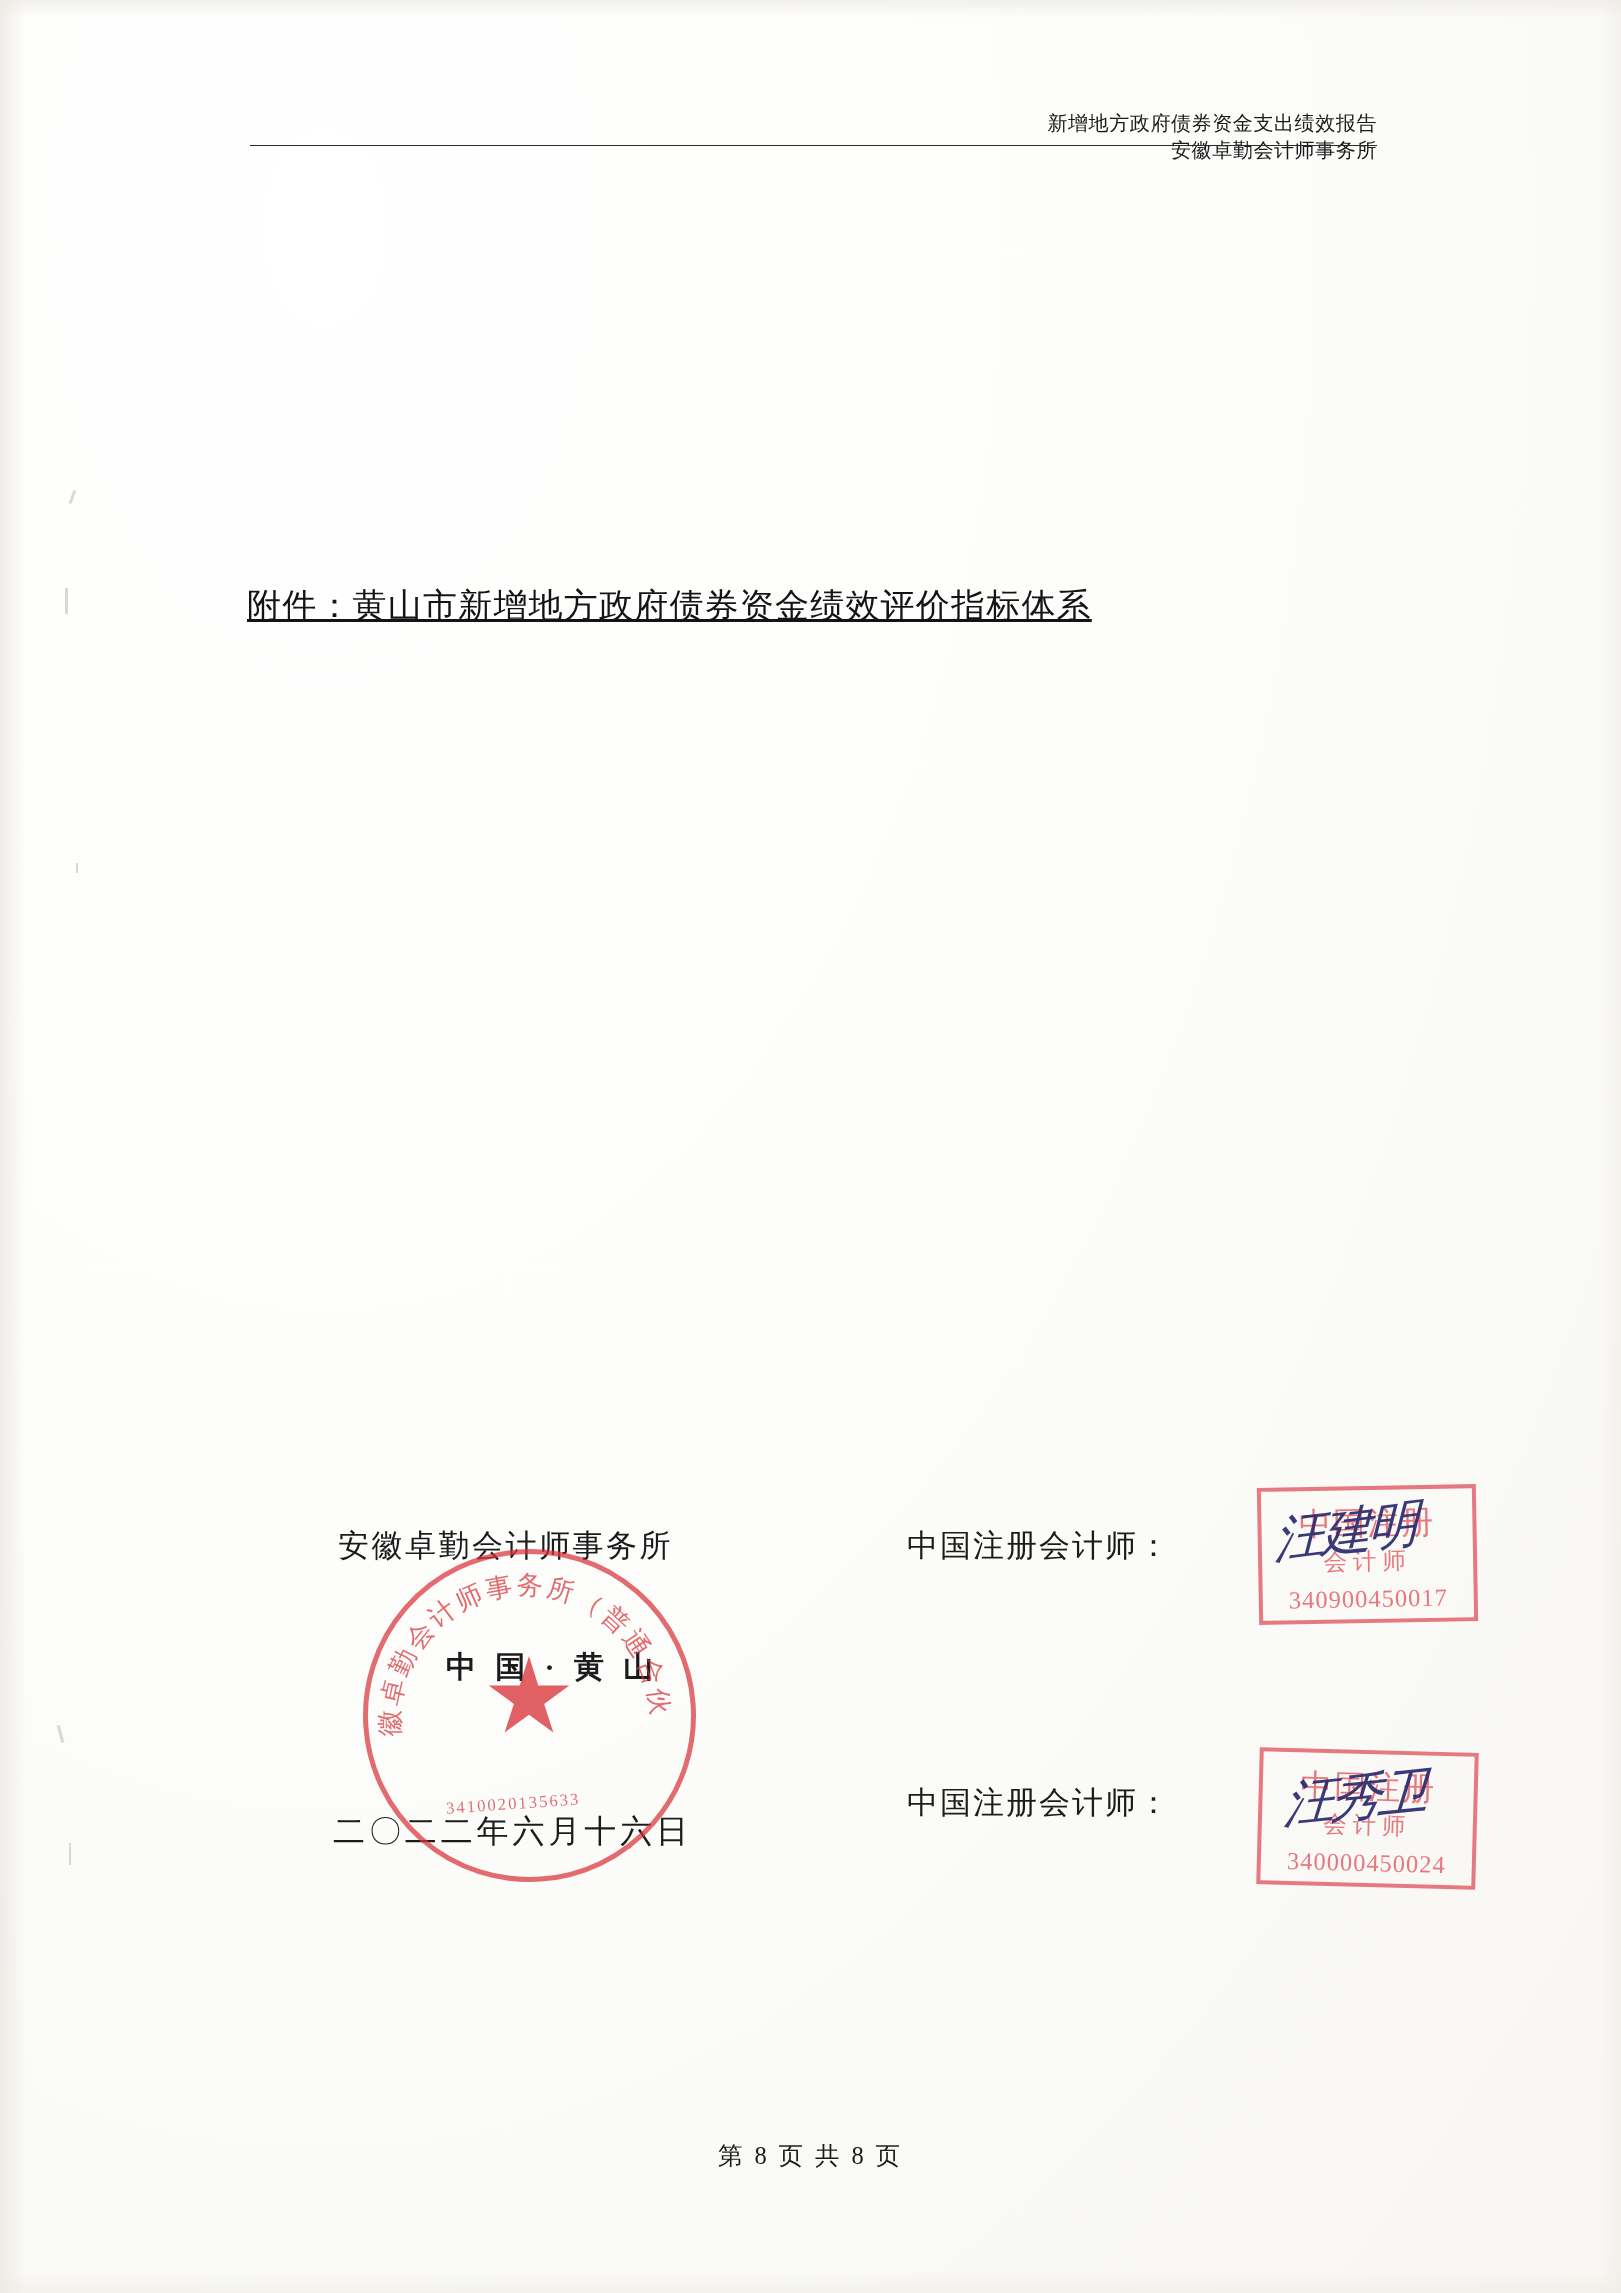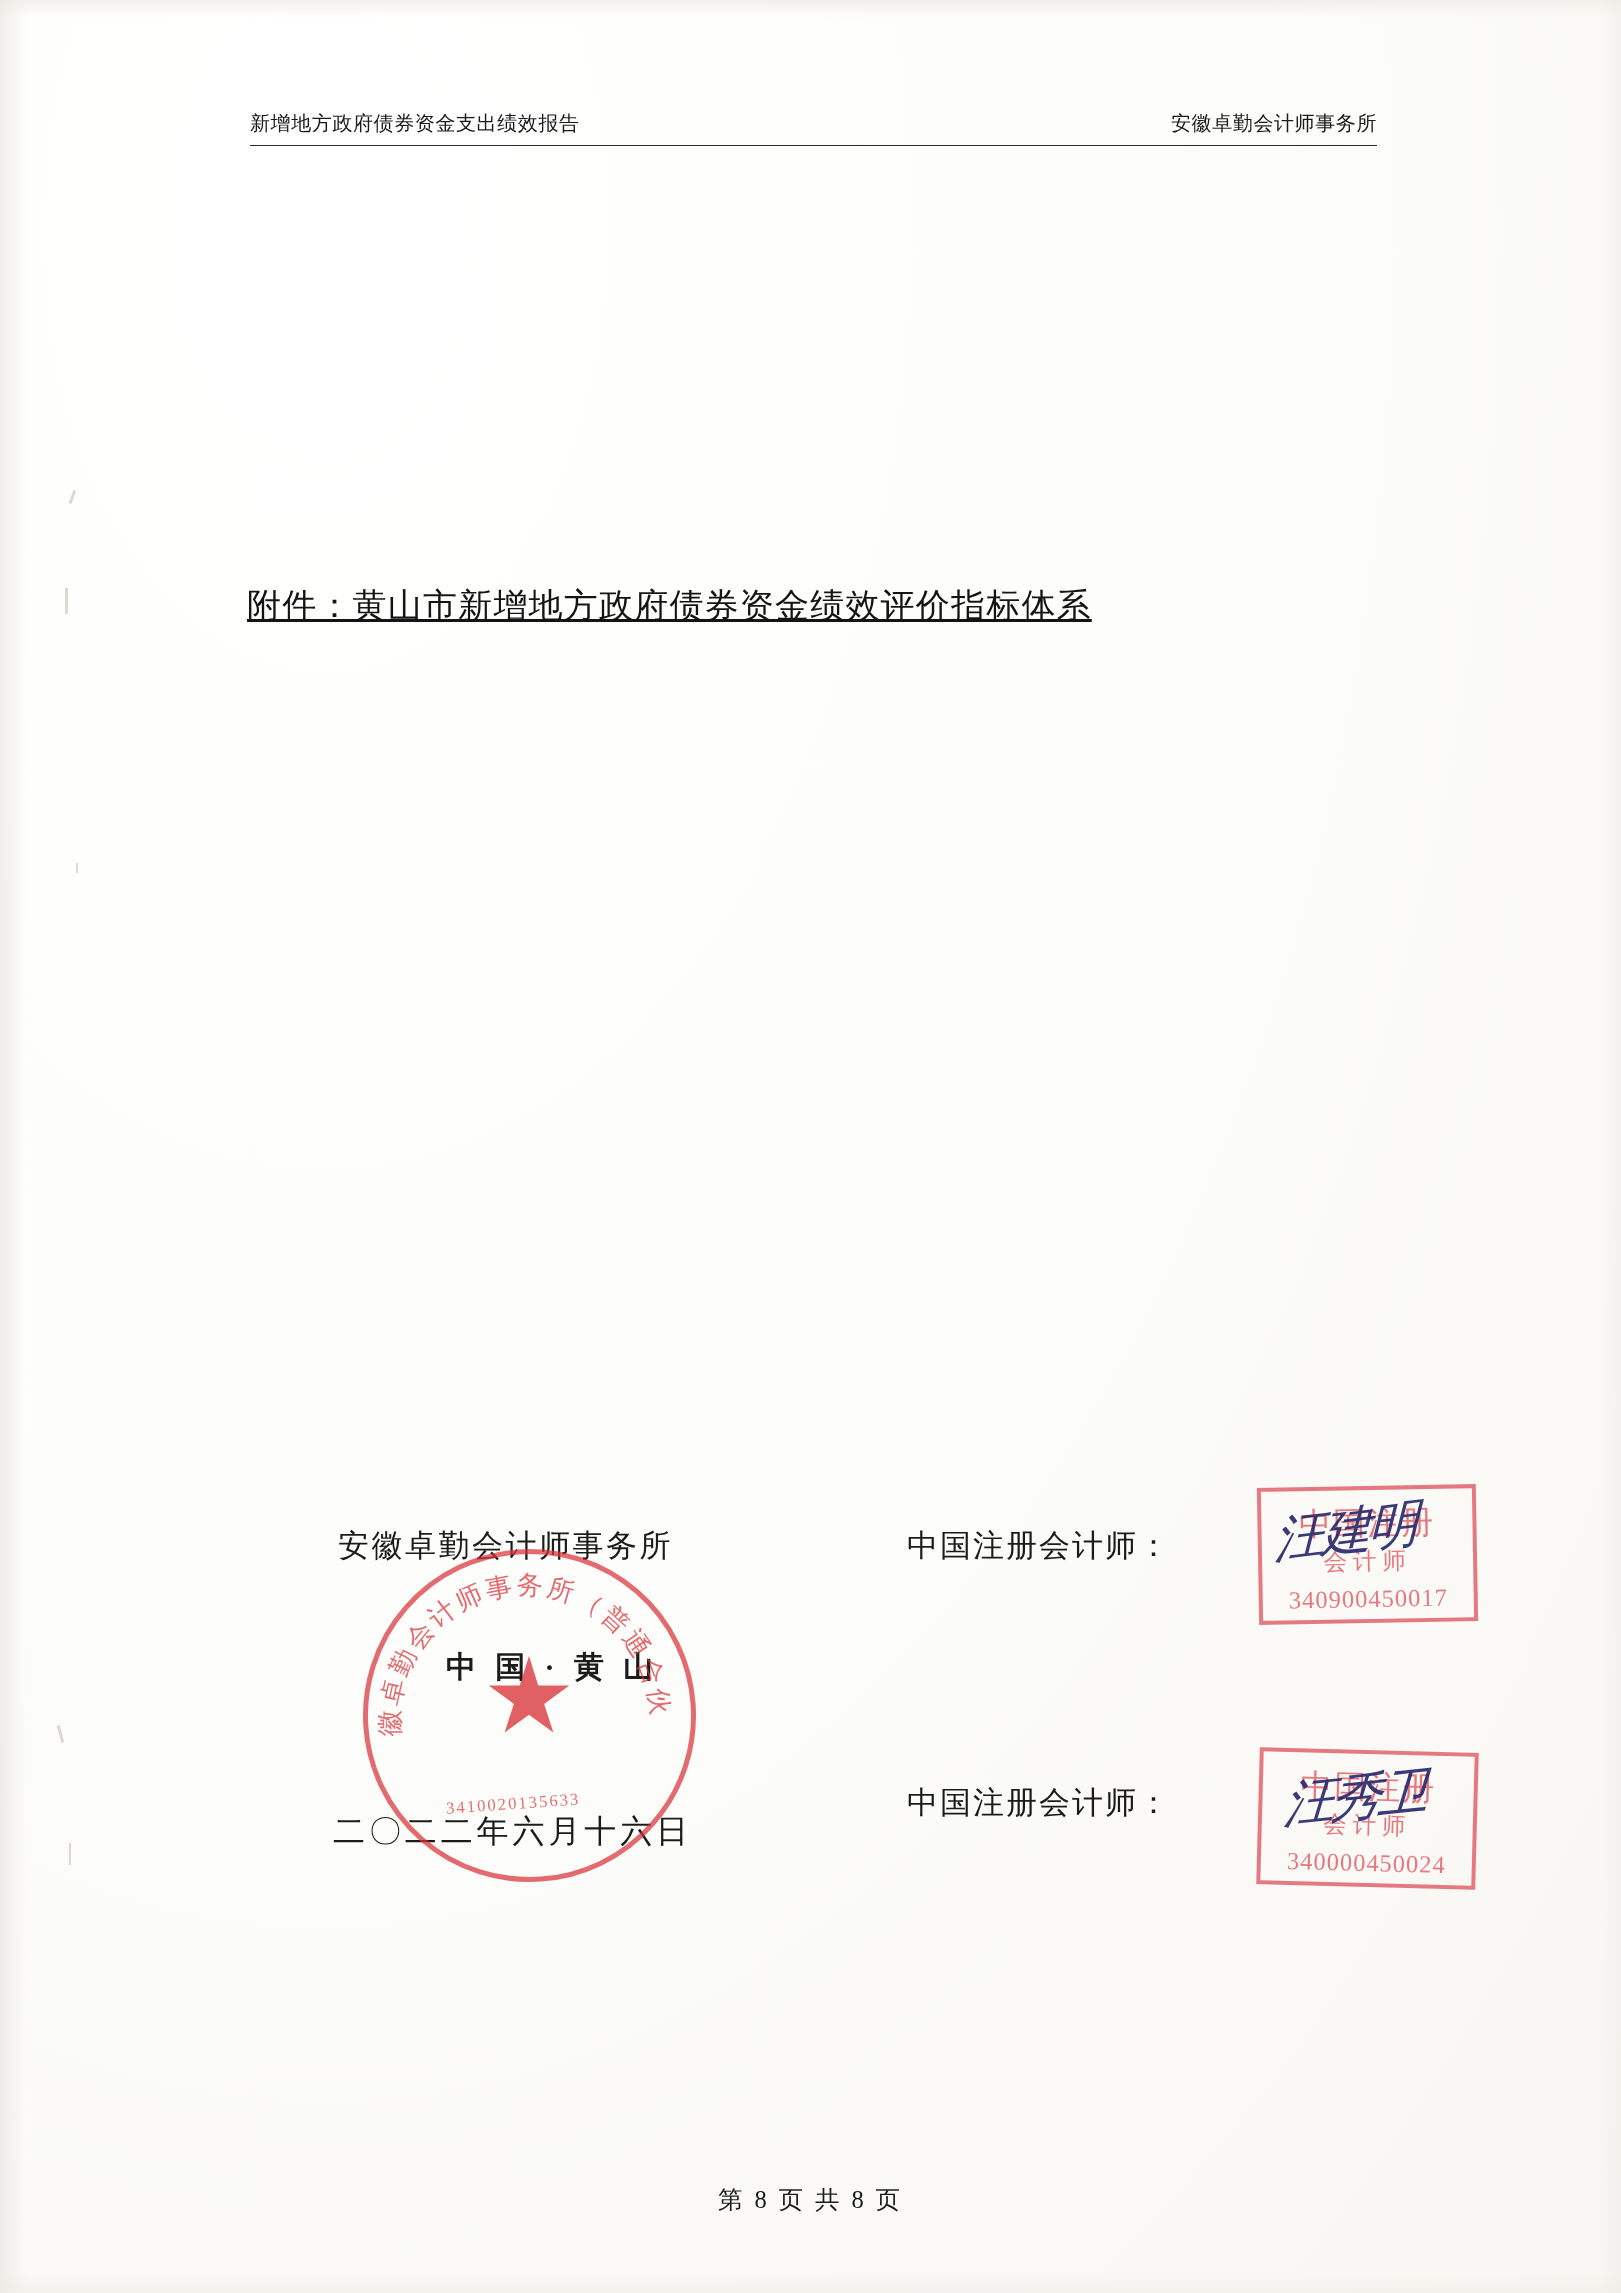--- a/index.html
+++ b/index.html
@@ -66,20 +66,21 @@
     position: absolute;
     left: 250px;
     top: 110px;
     width: 1127px;
     display: flex;
     justify-content: space-between;
     align-items: flex-end;
     font-size: 20px;
     letter-spacing: 0.6px;
     color: #1a1a1a;
+    flex-direction: column;
   }
   .header-rule {
     position: absolute;
     left: 250px;
     top: 145px;
     width: 1127px;
     height: 1px;
     background: #2b2b2b;
   }
 
@@ -271,21 +272,20 @@
   
   .footer {
     position: absolute;
     left: 0;
     top: 2139px;
     width: 1621px;
     text-align: center;
     font-size: 24.5px;
     letter-spacing: 2.9px;
     color: #1a1a1a;
-    margin-top: 44px;
   }
 </style>
 </head>
 <body>
 
 <div class="page">
   <div class="scan-edge-left"></div>
   <div class="scan-edge-top"></div>
   <div class="scan-edge-right"></div>
   <div class="scan-edge-bottom"></div>

